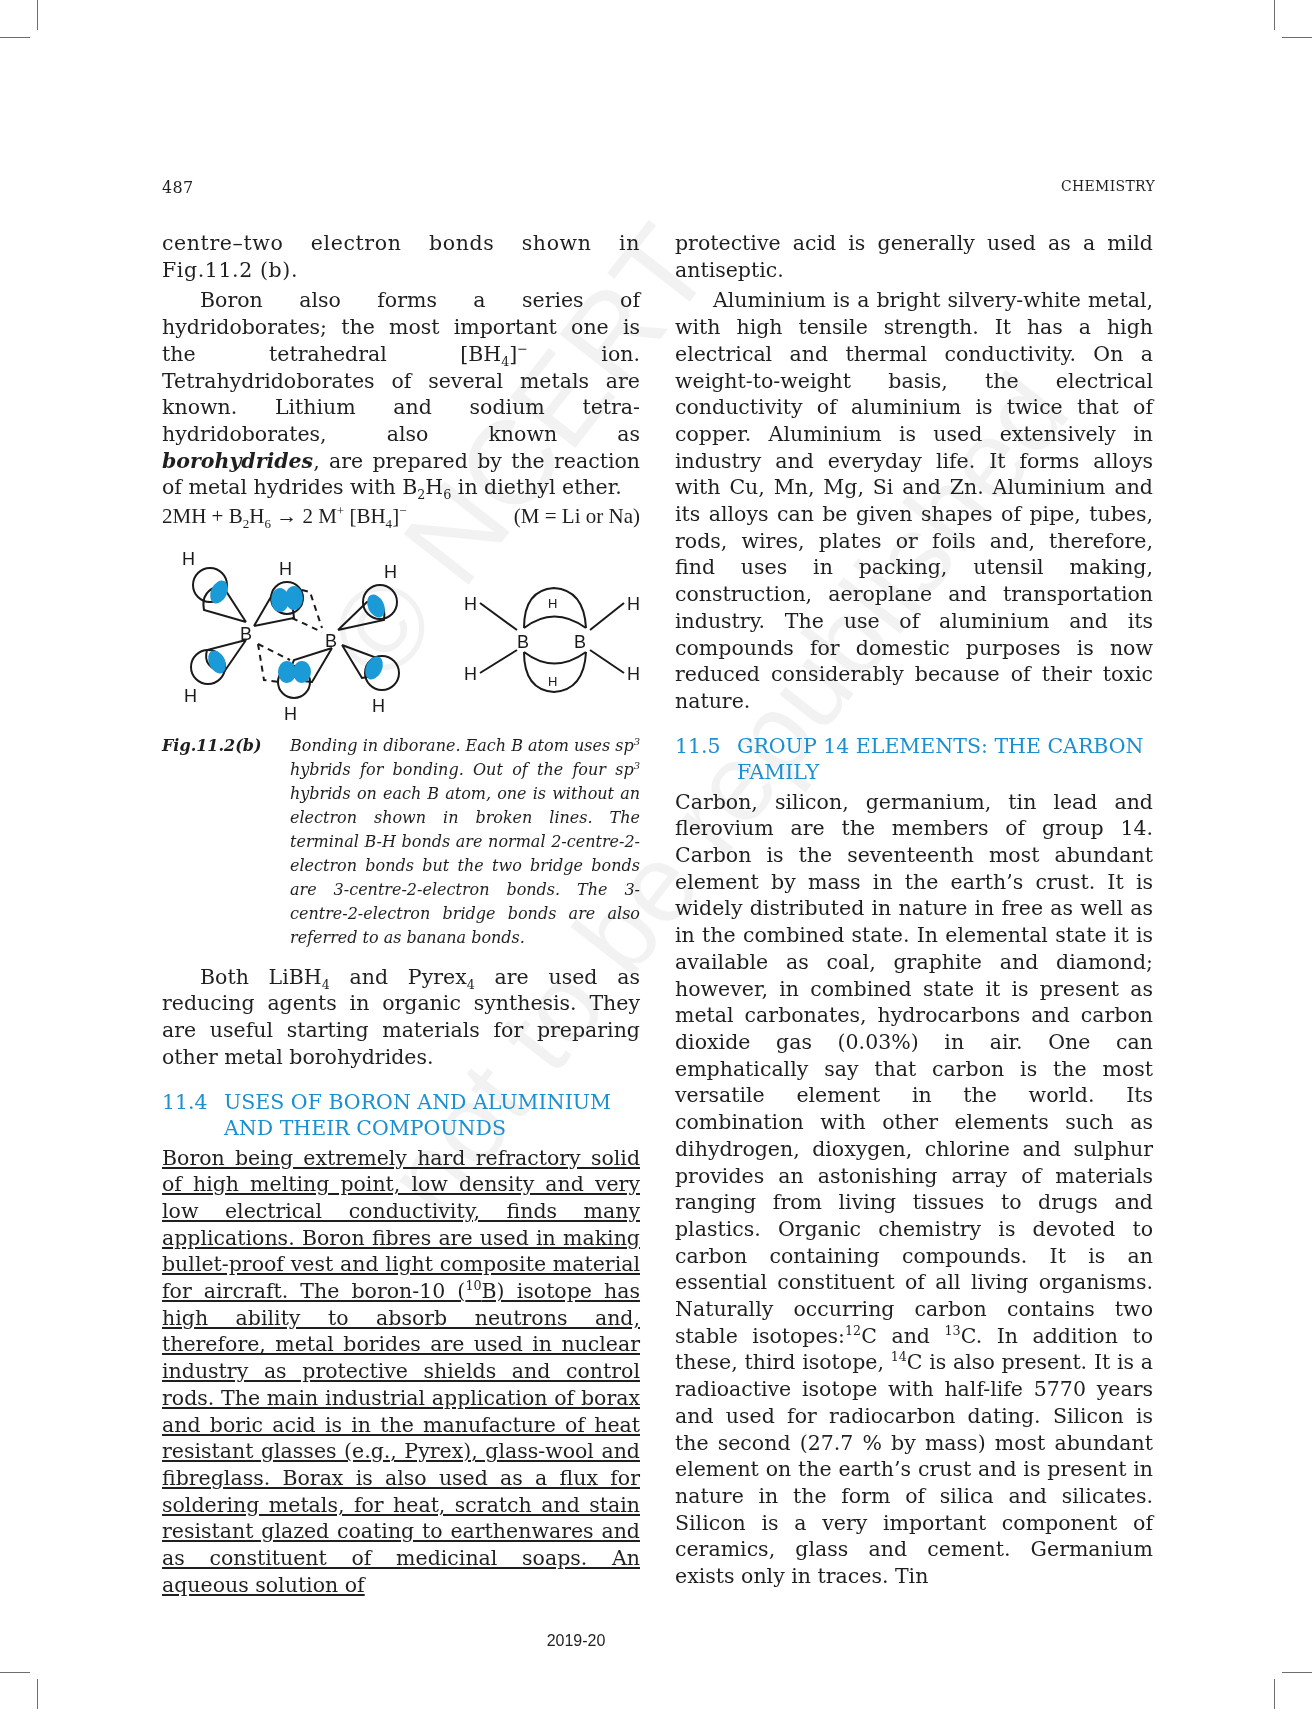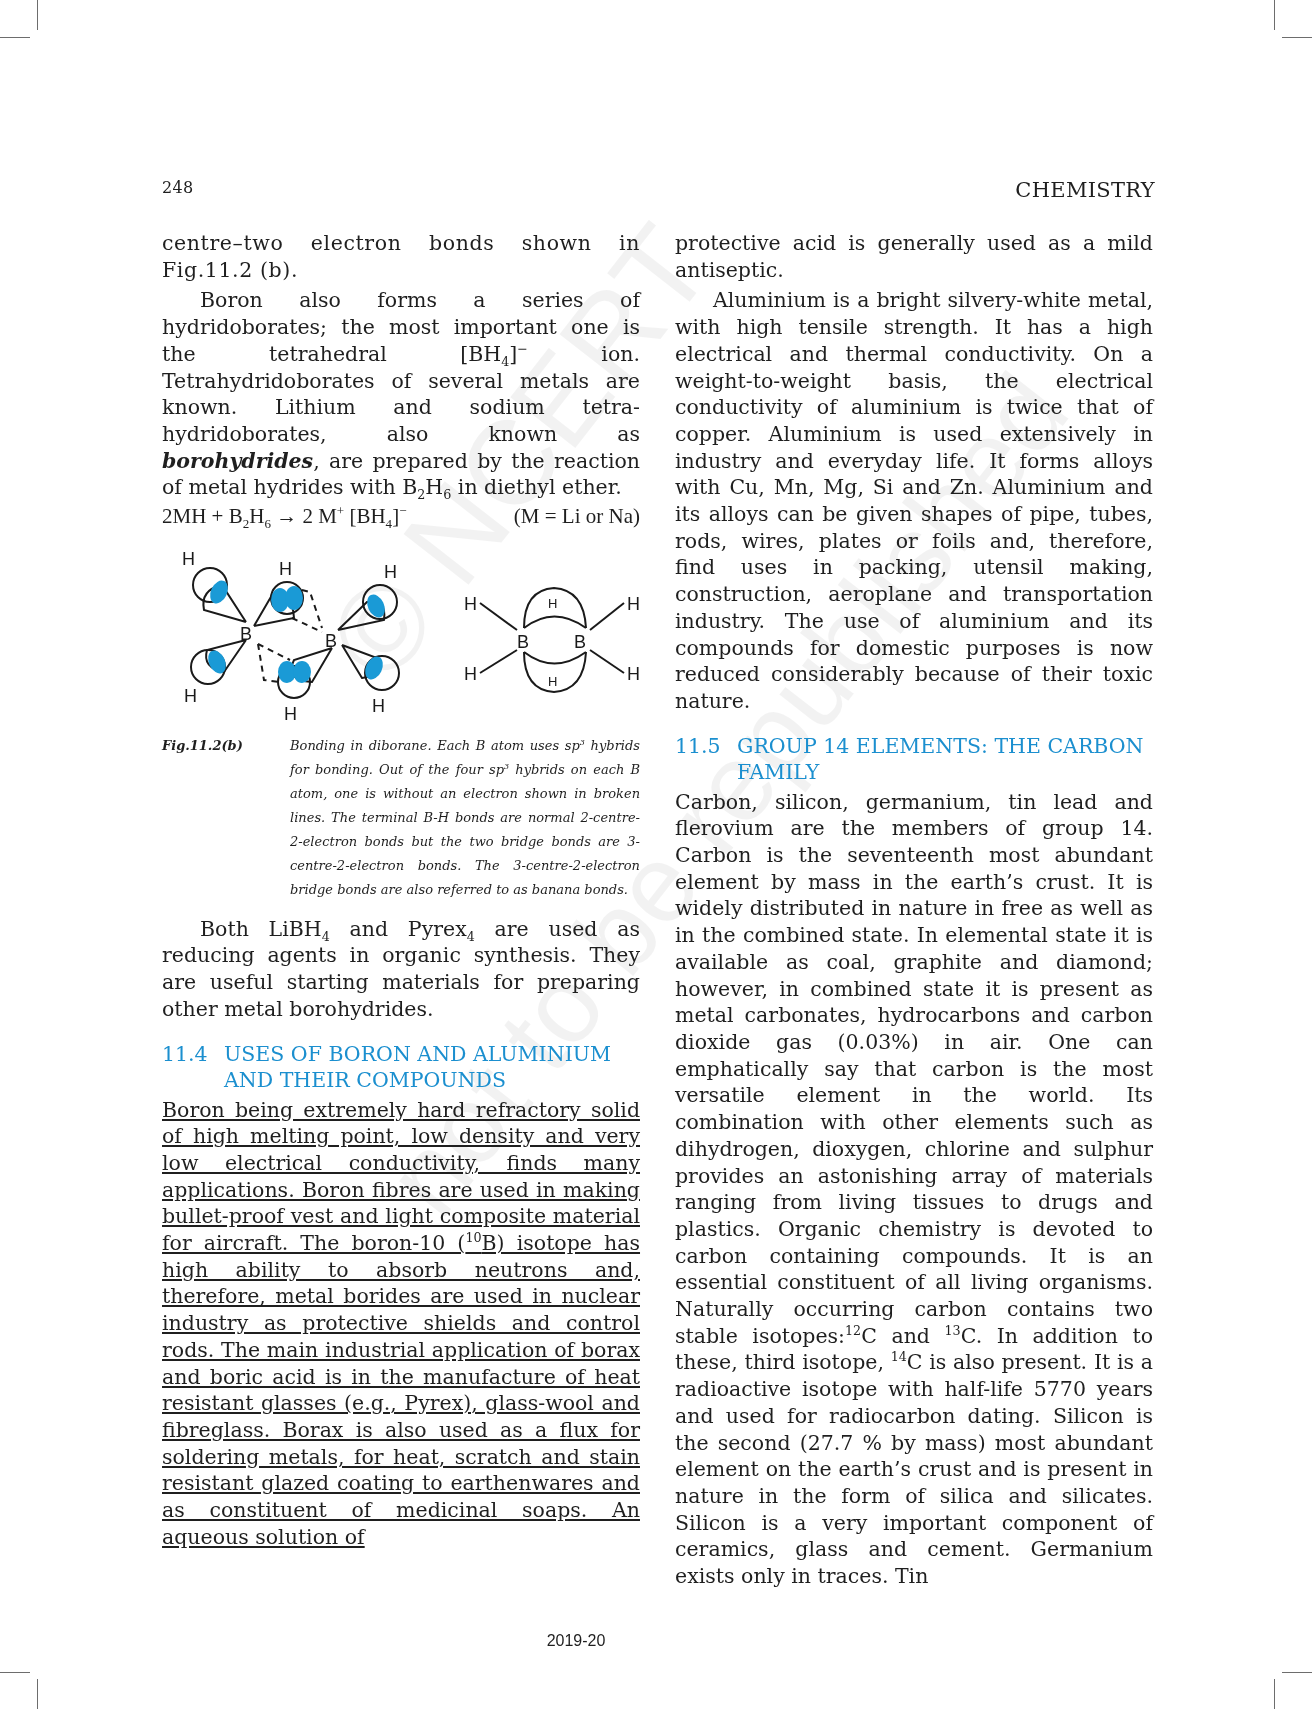--- a/index.html
+++ b/index.html
@@ -1,31 +1,31 @@
 <!DOCTYPE html>
 <html><head>
 <meta charset="utf-8">
 <style>
   html, body { margin: 0; padding: 0; background: #ffffff; }
   body { width: 1312px; height: 1709px; position: relative; overflow: hidden;
          font-family: "DejaVu Serif", "Liberation Serif", serif; color: #1f1f1f; }
   .crop { position: absolute; background: #6d6d6d; }
   .header-num { position: absolute; left: 162px; top: 178px; font-size: 16px; letter-spacing: 0.3px; }
-  .header-title { position: absolute; right: 157px; top: 178px; font-size: 21px; letter-spacing: 0.3px; }
+  .header-title { position: absolute; right: 157px; top: 178px; font-size: 14px; letter-spacing: 0.3px; }
   .col { position: absolute; top: 230px; font-size: 20.5px; line-height: 26.7px; }
   .col-left { left: 162px; width: 478px; }
   .col-right { left: 675px; width: 478px; }
   p { margin: 0; text-align: justify; }
   p.indent { text-indent: 38px; margin-top: 4px; }
   sub, sup { font-size: 0.62em; line-height: 0; }
   .equation { display: flex; justify-content: space-between; margin-top: 2px;
               font-family: "Liberation Serif", "DejaVu Serif", serif; font-size: 21px; }
   .figure { position: relative; height: 190px; margin-top: 10px; }
   .figure svg { position: absolute; left: 0; top: 0; }
-  .caption { display: flex; margin-top: 4px; font-size: 13px; line-height: 24px; font-style: italic; }
+  .caption { display: flex; margin-top: 4px; font-size: 16px; line-height: 24px; font-style: italic; }
   .caption-label { font-weight: bold; width: 128px; flex: none; }
   .caption-text { flex: 1; text-align: justify; }
   .heading { color: #1b8fcf; font-weight: normal; font-size: 20.5px; line-height: 26px;
              margin: 18px 0 0 0; display: flex; }
   .heading .num { width: 62px; flex: none; }
   .bold-italic { font-weight: bold; font-style: italic; }
   .footer { position: absolute; left: 0; width: 1152px; top: 1632px; text-align: center;
             font-family: "Liberation Sans", "DejaVu Sans", sans-serif; font-size: 16px; }
   .watermark { position: absolute; left: 300px; top: 620px; font-family: "Liberation Sans", sans-serif;
                font-size: 120px; color: rgba(0,0,0,0.05); transform: rotate(-52deg);
@@ -42,21 +42,21 @@
 <div class="crop" style="left:1274px;top:0;width:1px;height:30px;"></div>
 <div class="crop" style="left:1282px;top:37px;width:30px;height:1px;"></div>
 <div class="crop" style="left:37px;top:1679px;width:1px;height:30px;"></div>
 <div class="crop" style="left:0;top:1672px;width:30px;height:1px;"></div>
 <div class="crop" style="left:1274px;top:1679px;width:1px;height:30px;"></div>
 <div class="crop" style="left:1282px;top:1672px;width:30px;height:1px;"></div>
 
 <div class="watermark">© NCERT</div>
 <div class="watermark2">not to be republished</div>
 
-<div class="header-num">248</div>
+<div class="header-num">487</div>
 <div class="header-title">CHEMISTRY</div>
 
 <div class="col col-left">
   <p style="letter-spacing:0.6px;">centre–two electron bonds shown in Fig.11.2 (b).</p>
   <p class="indent">
     <span>Boron also forms a series of hydridoborates; the most important one is the tetrahedral [BH</span><sub>4</sub>]<sup>−</sup><span> ion. Tetrahydridoborates of several metals are known. Lithium and sodium tetra-hydridoborates, also known as </span><span class="bold-italic">borohydrides</span><span>, are prepared by the reaction of metal hydrides with B</span><sub>2</sub><span>H</span><sub>6</sub><span> in diethyl ether.</span>
   </p>
   <div class="equation">
     <span><span>2MH + B</span><sub>2</sub><span>H</span><sub>6</sub><span> → 2 M</span><sup>+</sup><span> [BH</span><sub>4</sub><span>]</span><sup>−</sup></span>
     <span>(M = Li or Na)</span>

